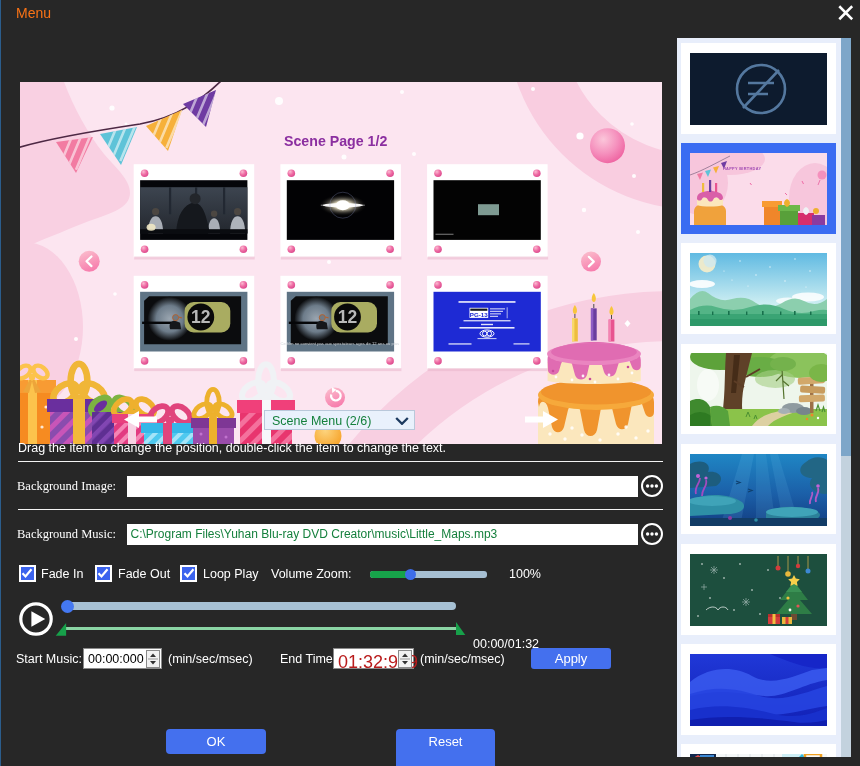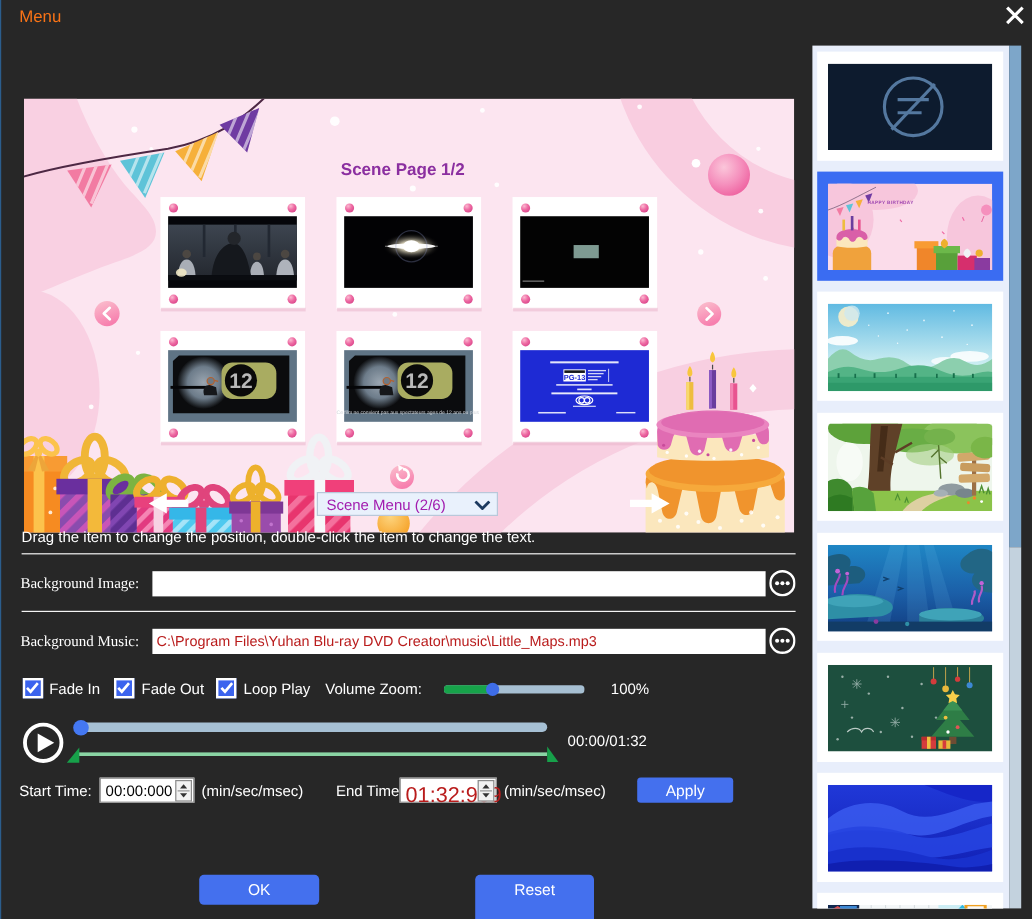--- a/index.html
+++ b/index.html
@@ -376,21 +376,21 @@
 <path d="M71.5 174.5 L66.5 179.3 L71.5 184.1" fill="none" stroke="#fff" stroke-width="2.2" stroke-linecap="round" stroke-linejoin="round"></path>
 <circle cx="571" cy="179.6" r="10" fill="url(#navg)"></circle>
 <path d="M568.8 174.8 L573.8 179.6 L568.8 184.4" fill="none" stroke="#fff" stroke-width="2.2" stroke-linecap="round" stroke-linejoin="round"></path>
 </svg>
   </div>
 
   <svg class="abs" style="left:122px;top:410px;" width="35" height="19" viewBox="0 0 35 19">
     <path d="M34 6.5 L16 6.5 L16 1 L1 9.5 L16 18 L16 12.5 L34 12.5 Z" fill="#fff"></path>
   </svg>
   <div class="abs" style="left:263px;top:410px;width:151px;height:20px;background:#e9f1fc;border:1px solid #b9c8da;">
-    <div style="position:absolute;left:7px;top:2.5px;font-size:12.5px;color:#a21caf;">Scene Menu (2/6)</div>
+    <div style="position:absolute;left:7px;top:2.5px;font-size:12.5px;color:#15803d;">Scene Menu (2/6)</div>
     <svg style="position:absolute;right:5px;top:6px;" width="14" height="8" viewBox="0 0 14 8">
         <path d="M1.2 1 L7 6.8 L12.8 1" fill="none" stroke="#1d3a5f" stroke-width="2.3"></path>
       </svg>
   </div>
   <svg class="abs" style="left:523px;top:410px;" width="35" height="19" viewBox="0 0 35 19">
     <path d="M1 6.5 L19 6.5 L19 1 L34 9.5 L19 18 L19 12.5 L1 12.5 Z" fill="#fff"></path>
   </svg>
 
   <div class="lbl" style="left:17px;top:441px;">Drag the item to change the position, double-click the item to change the text.</div>
   <div class="sep" style="left:17px;top:461px;width:645px;"></div>
@@ -399,21 +399,21 @@
   <div class="inp" style="left:125.5px;top:475.5px;width:511.5px;height:21px;"></div>
   <svg class="abs" style="left:640px;top:475px;" width="22" height="22" viewBox="0 0 22 22">
     <circle cx="11" cy="11" r="10" fill="none" stroke="#fff" stroke-width="2"></circle>
     <circle cx="6.6" cy="11" r="1.7" fill="#fff"></circle>
       <circle cx="11" cy="11" r="1.7" fill="#fff"></circle>
       <circle cx="15.4" cy="11" r="1.7" fill="#fff"></circle>
   </svg>
   <div class="sep" style="left:17px;top:509px;width:645px;"></div>
 
   <div class="lbl" style="left:16px;top:527px;font-family:Liberation Serif, serif;">Background Music:</div>
-  <div class="inp" style="left:125.5px;top:523.5px;width:511.5px;height:21px;font-size:12px;color:#b91c1c;line-height:20px;padding-left:4px;overflow:hidden;white-space:nowrap;">C:\Program Files\Yuhan Blu-ray DVD Creator\music\Little_Maps.mp3</div>
+  <div class="inp" style="left:125.5px;top:523.5px;width:511.5px;height:21px;font-size:12px;color:#15803d;line-height:20px;padding-left:4px;overflow:hidden;white-space:nowrap;">C:\Program Files\Yuhan Blu-ray DVD Creator\music\Little_Maps.mp3</div>
   <svg class="abs" style="left:640px;top:523px;" width="22" height="22" viewBox="0 0 22 22">
     <circle cx="11" cy="11" r="10" fill="none" stroke="#fff" stroke-width="2"></circle>
     <circle cx="6.6" cy="11" r="1.7" fill="#fff"></circle>
       <circle cx="11" cy="11" r="1.7" fill="#fff"></circle>
       <circle cx="15.4" cy="11" r="1.7" fill="#fff"></circle>
   </svg>
 
   <div class="cb" style="left:17.5px;top:565px;"></div>
   <svg class="abs" style="left:19px;top:566px;" width="14" height="14" viewBox="0 0 14 14">
       <path d="M2.5 7.2 L5.5 10.4 L11.5 3.2" fill="none" stroke="#fff" stroke-width="2.2"></path>
@@ -439,23 +439,23 @@
     <circle cx="18" cy="18" r="15.2" fill="none" stroke="#fff" stroke-width="3.2"></circle>
     <path d="M13.4 10.2 L13.4 25.8 L27.2 18 Z" fill="#fff"></path>
   </svg>
   <div class="abs" style="left:67px;top:601.5px;width:388px;height:8px;border-radius:4px;background:#a6c0d4;"></div>
   <div class="abs" style="left:59.5px;top:599.5px;width:13px;height:13px;border-radius:50%;background:#4478f2;"></div>
   <div class="abs" style="left:64px;top:627px;width:391px;height:2.8px;background:#8ad4a4;"></div>
   <svg class="abs" style="left:54px;top:621px;" width="420" height="16" viewBox="0 0 420 16">
     <path d="M0.7 14.7 L11.1 1.9 L11.1 14.7 Z" fill="#17a04a"></path>
     <path d="M401 1 L410.3 14 L401 14 Z" fill="#17a04a"></path>
   </svg>
-  <div class="lbl" style="left:472px;top:611px;font-size:12.5px;">00:00/01:32</div>
-
-  <div class="lbl" style="left:15px;top:652px;font-size:12.5px;">Start Time:</div>
+  <div class="lbl" style="left:472px;top:637px;font-size:12.5px;">00:00/01:32</div>
+
+  <div class="lbl" style="left:15px;top:652px;font-size:12.5px;">Start Music:</div>
   <div class="inp" style="left:82px;top:648px;width:79px;height:20.5px;border:1px solid #8a8a8a;">
     <div style="position:absolute;left:4px;top:3px;font-size:12.5px;color:#000;">00:00:000</div>
     <div style="position:absolute;right:1px;top:1px;width:14px;height:18px;background:#f2f2f2;border:1px solid #8a8a8a;">
       <svg width="12" height="16" viewBox="0 0 12 16">
           <path d="M6 2.5 L9 6 L3 6 Z" fill="#333"></path>
           <path d="M6 13.5 L9 10 L3 10 Z" fill="#333"></path>
           <path d="M1 8 L11 8" stroke="#999" stroke-width="1"></path>
         </svg>
     </div>
   </div>

